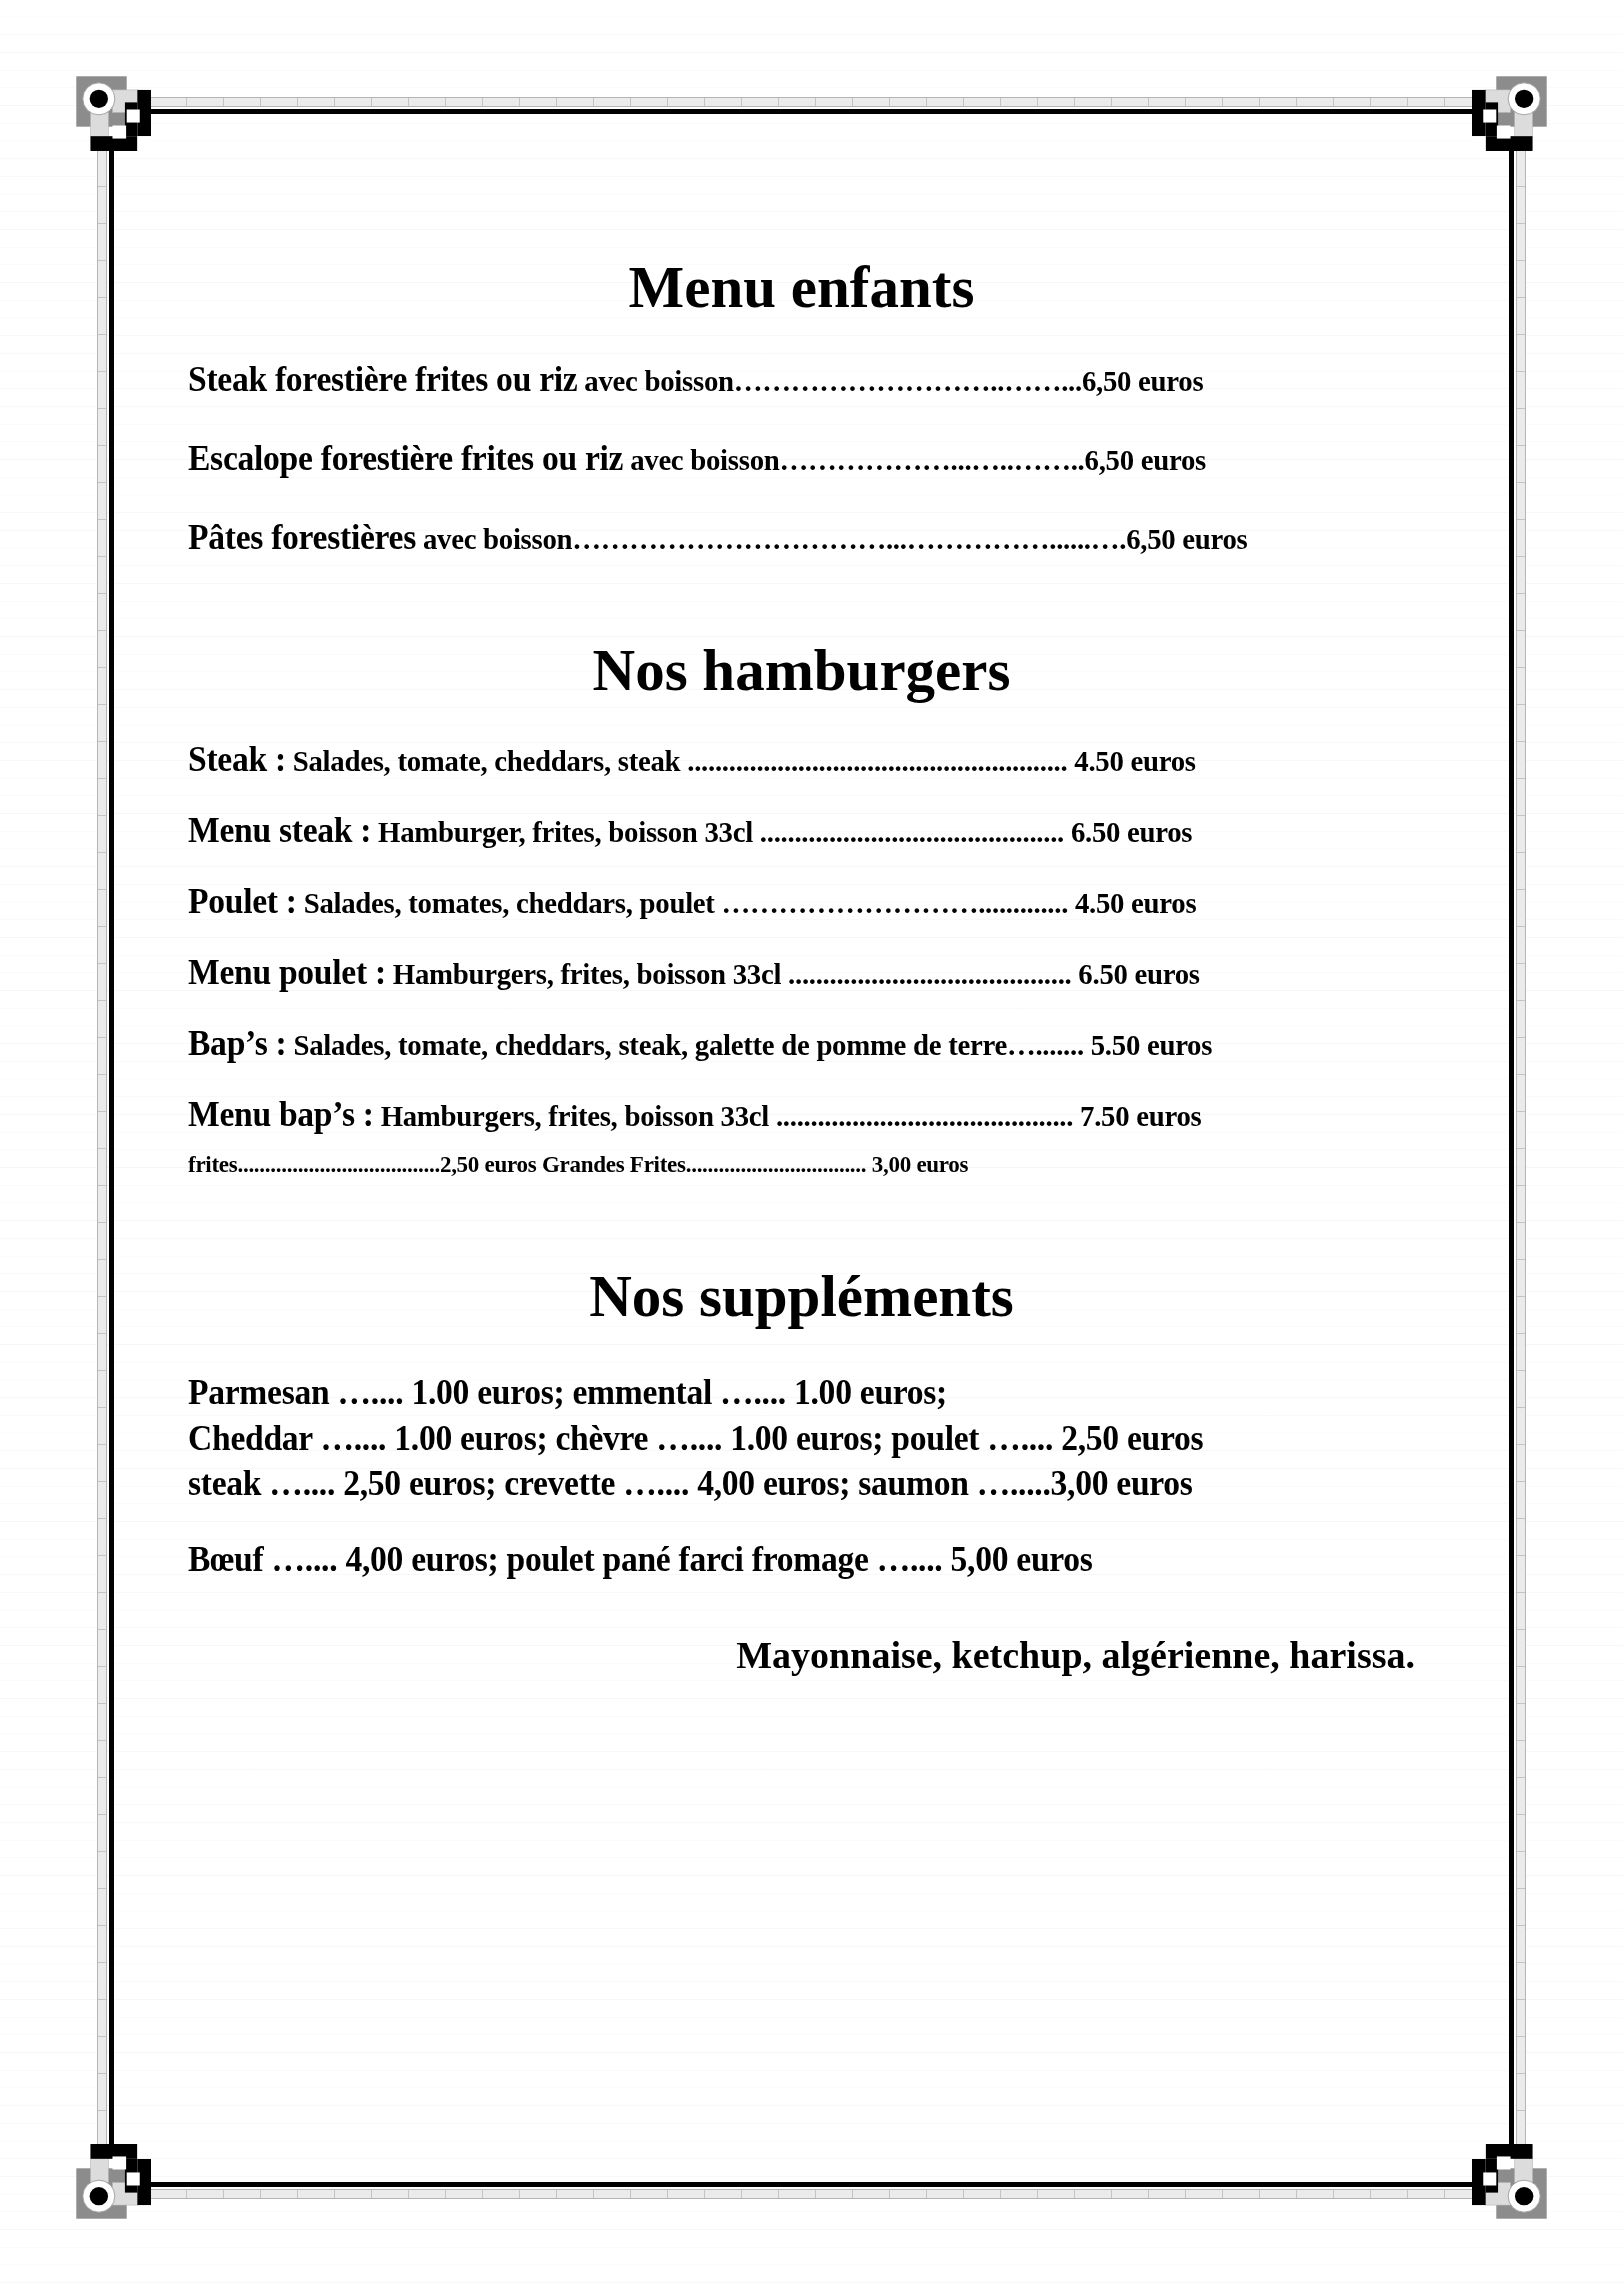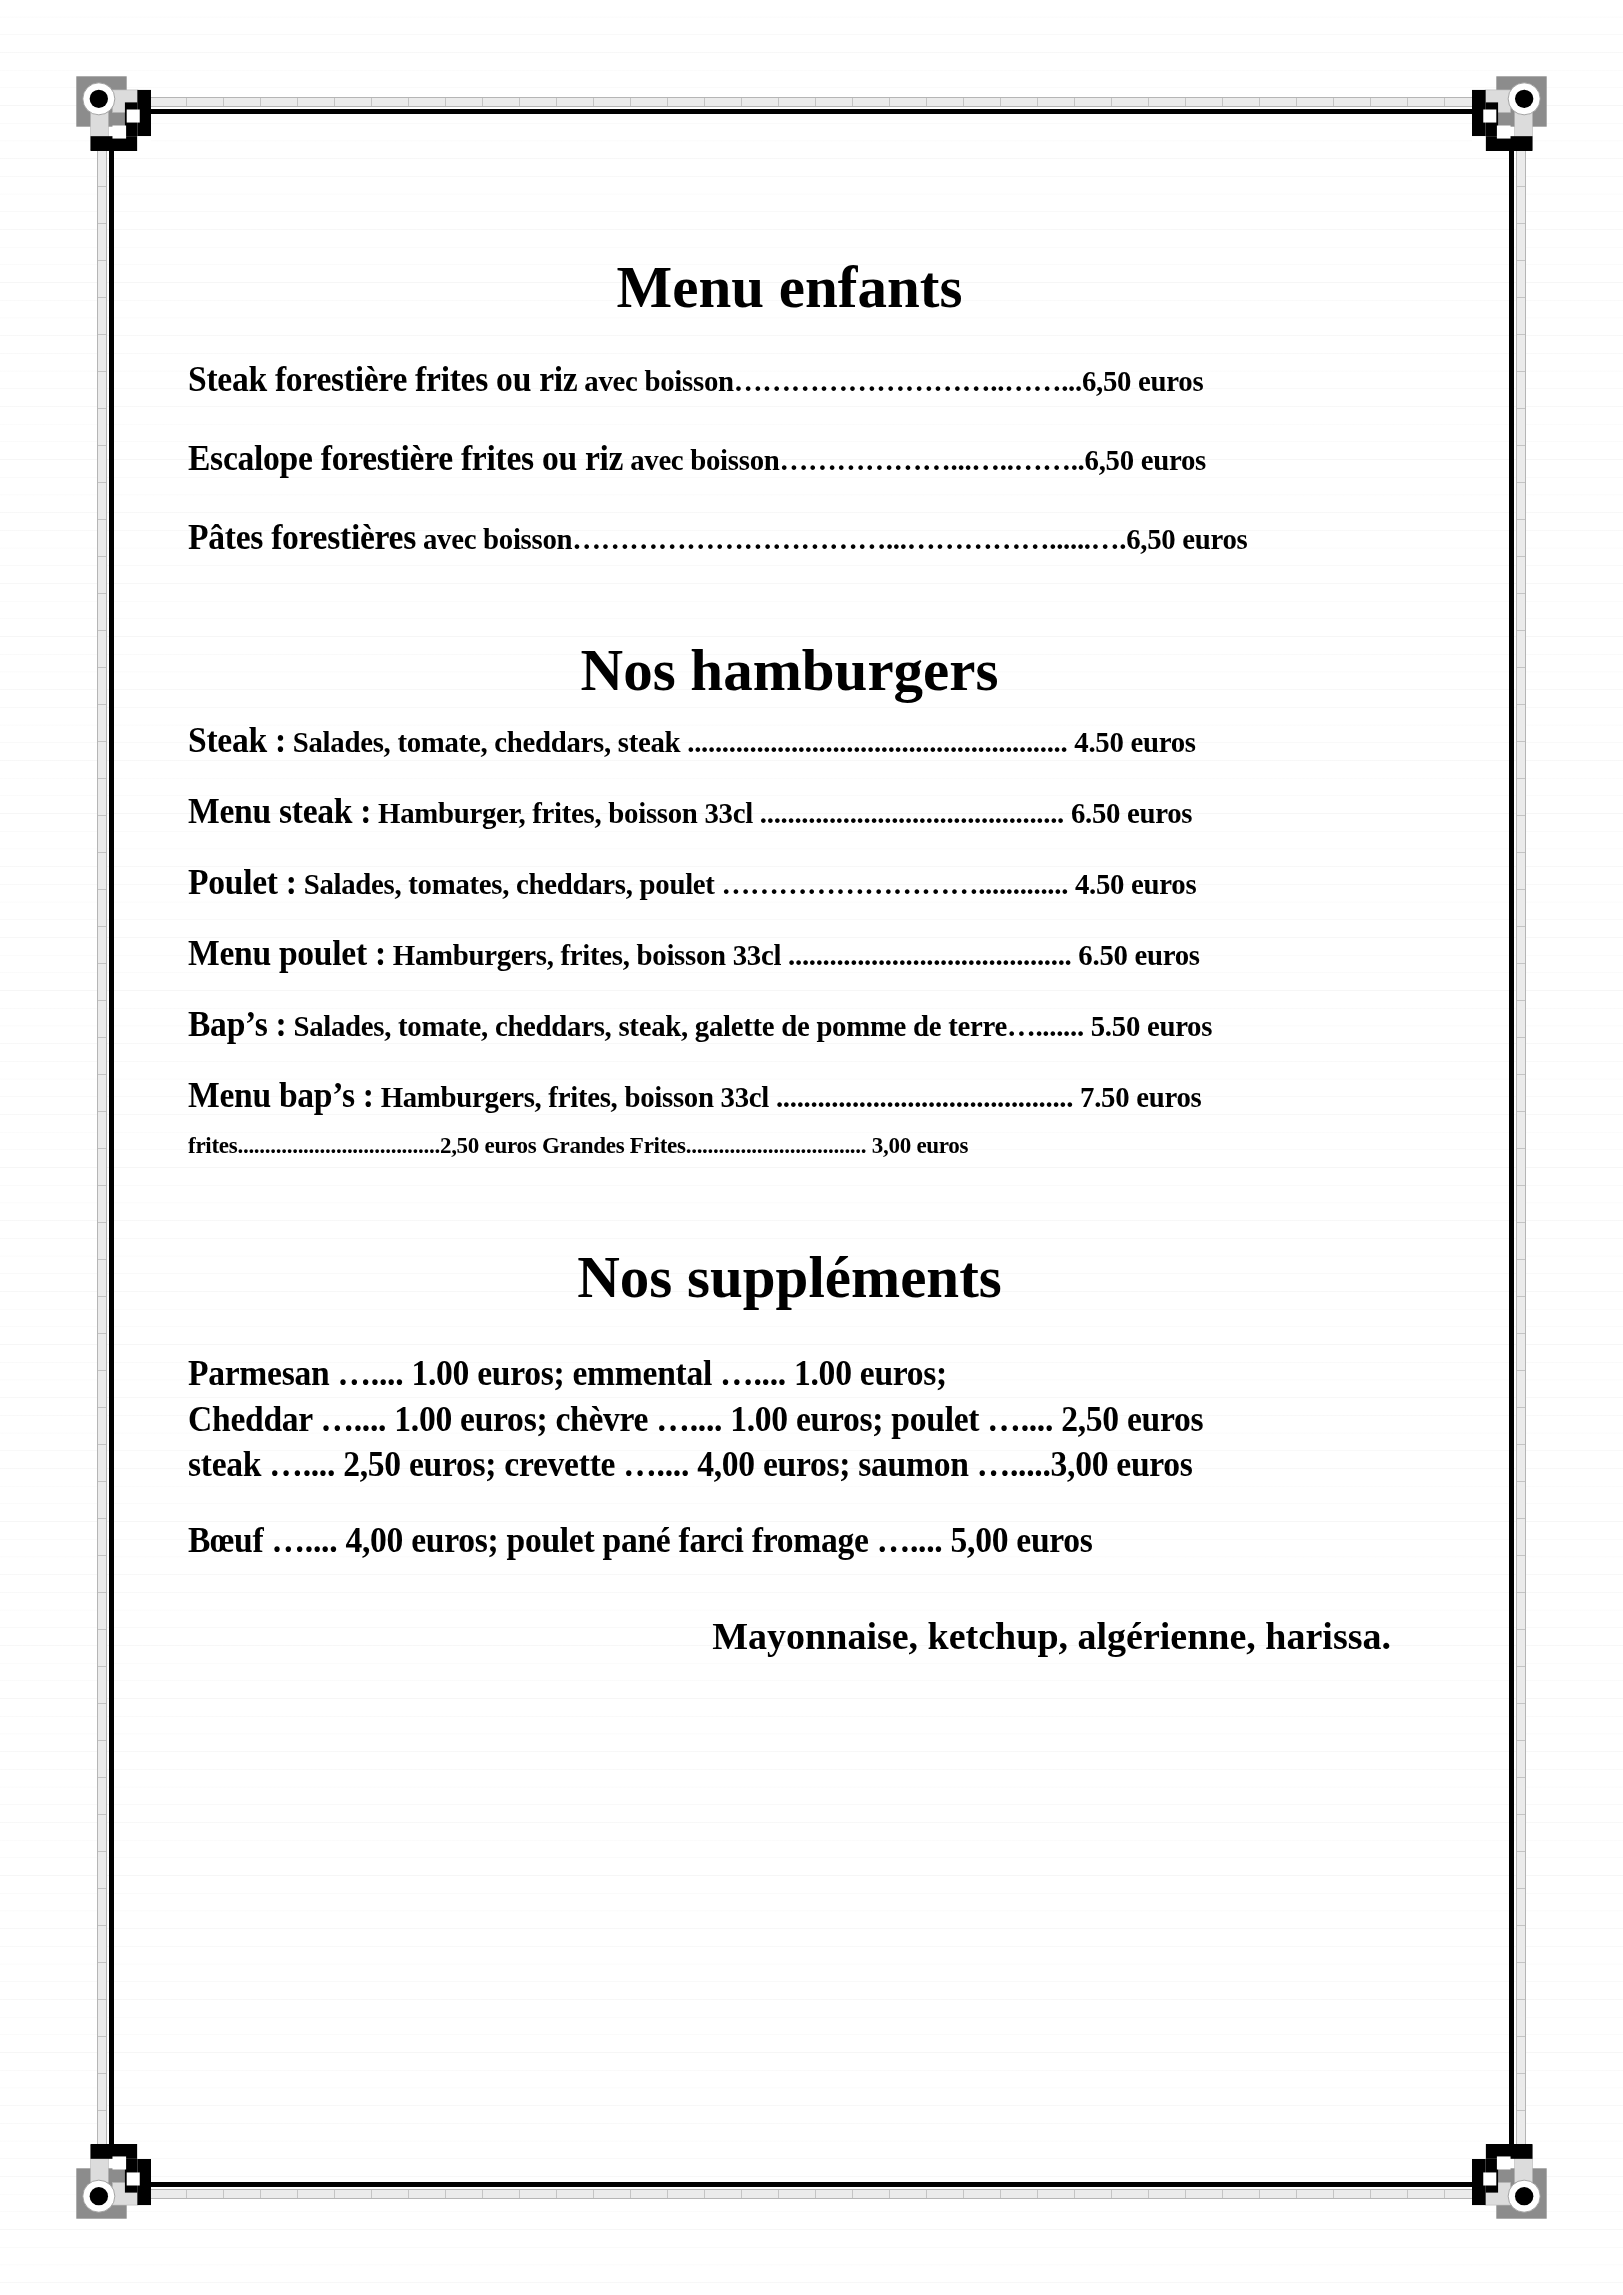--- a/index.html
+++ b/index.html
@@ -11,31 +11,31 @@
   
   .band{position:absolute;background:repeating-linear-gradient(90deg,#ebebeb 0 36px,#c4c4c4 36px 37px);border:0.7px solid #b5b5b5;box-sizing:border-box;}
   .band.v{background:repeating-linear-gradient(180deg,#ebebeb 0 36px,#c4c4c4 36px 37px);}
   .rule{position:absolute;background:#000;}
   .corner{position:absolute;width:83px;height:83px;}
   .corner svg{width:100%;height:100%;display:block;}
   .corner.tr{transform:scaleX(-1);}
   .corner.bl{transform:scaleY(-1);}
   .corner.br{transform:scale(-1,-1);}
   
-  .content{position:absolute;left:188px;right:232px;top:254px;}
+  .content{position:absolute;left:188px;right:208px;top:254px;}
   .h1{font-size:59px;line-height:1.12;text-align:center;letter-spacing:0;}
   .line{white-space:nowrap;transform:scaleX(0.96);transform-origin:left center;letter-spacing:-0.3px;}
   .lead{font-size:35px;}
   .sub{font-size:30px;}
   .small{font-size:24px;}
   .item{margin-top:37px;line-height:1.2;}
   .enfants-items{margin-top:39px;}
   .enfants-items .item:first-child{margin-top:0;}
   .hb-title{margin-top:78px;}
-  .hb-items{margin-top:17px;}
+  .hb-items{margin-top:36px;}
   .hb-items .item{margin-top:29px;}
   .hb-items .item:first-child{margin-top:0;}
   .footnote{margin-top:14.4px;line-height:1.15;}
   .sup-title{margin-top:85px;}
   .sup-line{font-size:35px;line-height:1.3;}
   .sup-1{margin-top:41px;}
   .sup-para{}
   .sup-3{margin-top:30px;}
   .sauces-title{margin-top:47px;}
   .sauces-line{font-size:38px;text-align:right;margin-top:51px;letter-spacing:0;}

